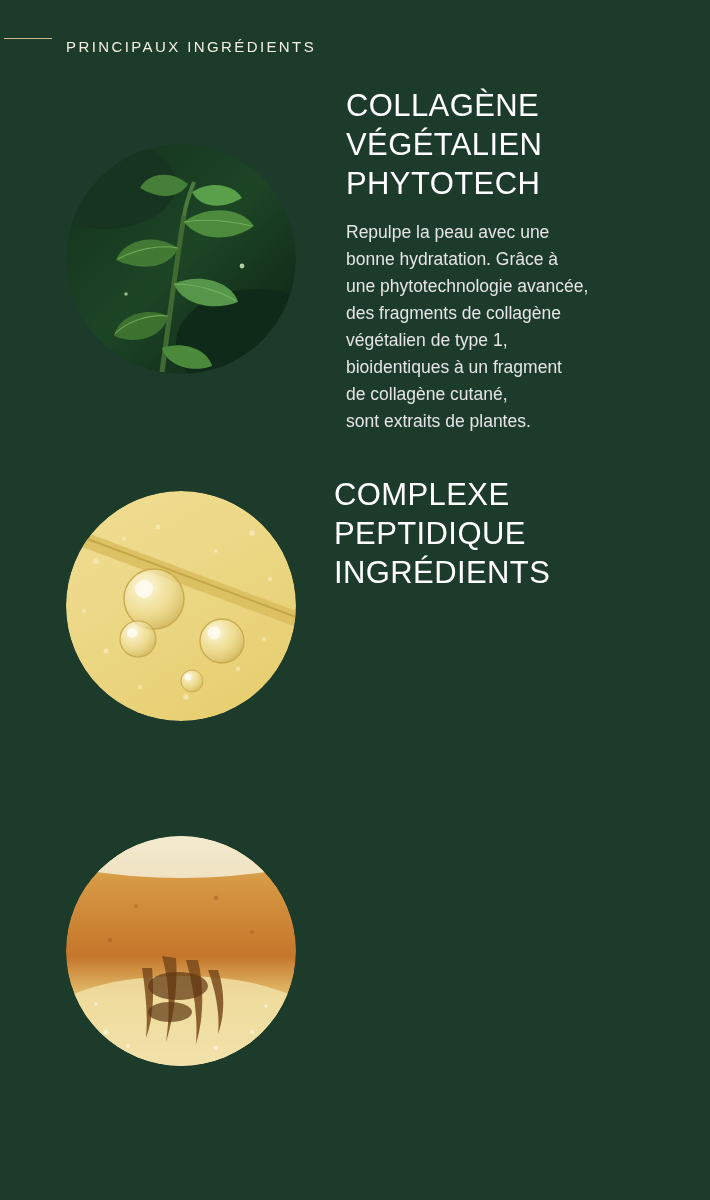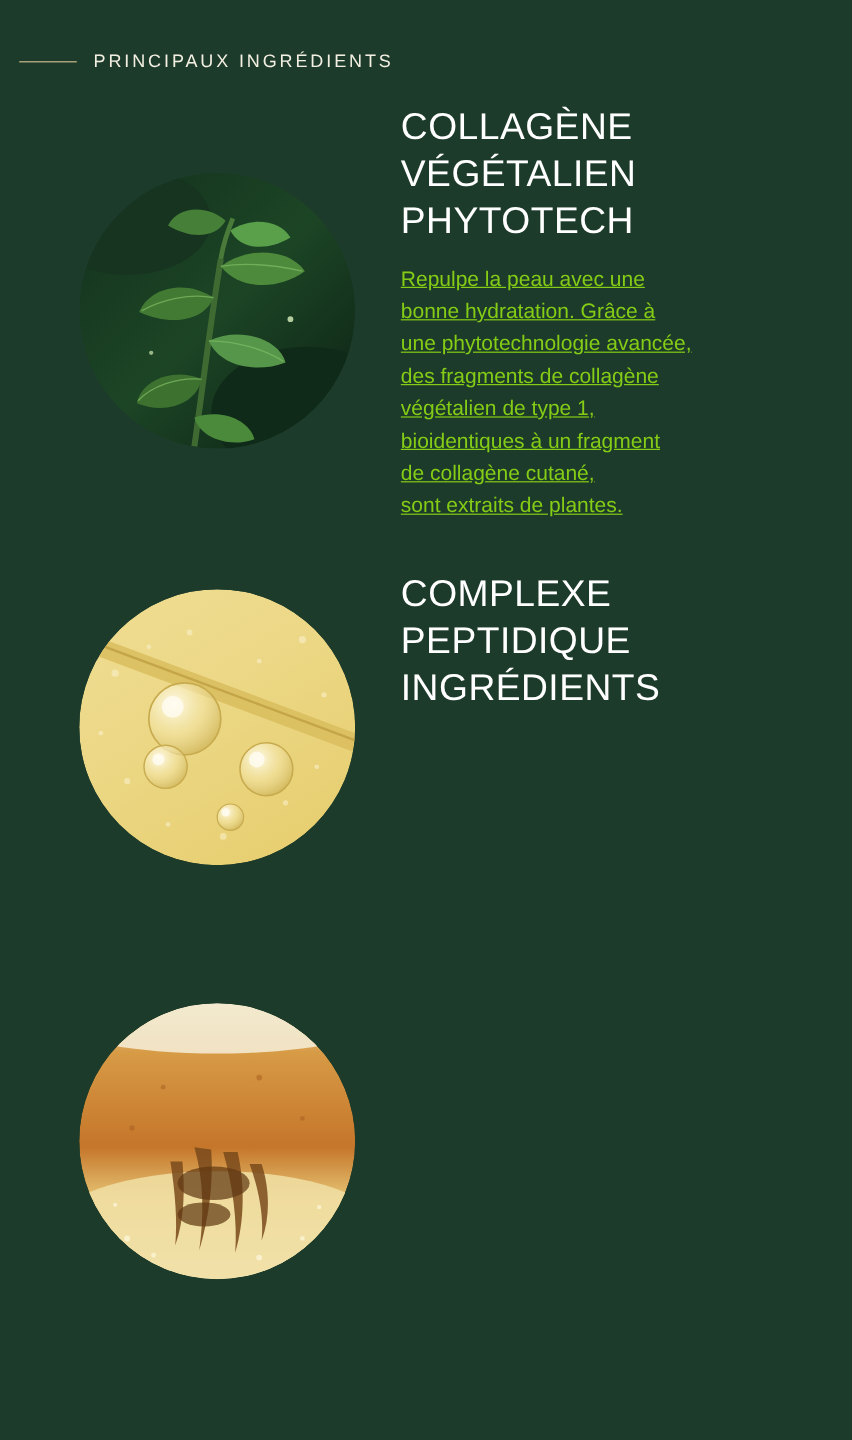--- a/index.html
+++ b/index.html
@@ -20,25 +20,25 @@
     position: relative;
     width: 710px;
     height: 1200px;
     box-sizing: border-box;
   }
 
   
   .header {
     position: absolute;
     top: 38px;
-    left: 16px;
+    left: 4px;
     width: 598px;
     height: 26px;
     display: flex;
-    align-items: center;
+    align-items: flex-start;
   }
   .header .rule {
     height: 1px;
     background: #c9b98a;
     flex: 0 0 auto;
   }
   .rule-left { width: 48px; }
   .rule-right { flex: 1 1 auto; margin-right: 42px; }
   .header-title {
     font-size: 15px;
@@ -71,42 +71,41 @@
   .block-2 .thumb { top: 16px; }
   .block-3 .thumb { top: 18px; }
 
   .thumb svg { display: block; width: 230px; height: 230px; }
 
   .text-col {
     position: absolute;
     left: 334px;
     width: 348px;
   }
-  .block-1 .text-col { top: 4px; }
+  .block-1 .text-col { top: 4px; margin-left: 12px; }
   .block-2 .text-col { top: 0px; }
   .block-3 .text-col { top: 0px; }
 
   .ing-title {
     font-size: 31px;
     line-height: 39px;
     font-weight: 300;
     letter-spacing: 0.4px;
     color: #ffffff;
     margin: 0 0 16px 0;
     white-space: pre-line;
   }
 
   .ing-desc {
     font-size: 17.5px;
     line-height: 27px;
     font-weight: 400;
-    color: #84cc16;
+    color: #e5e5e5;
     margin: 0;
     white-space: pre-line;
-    text-decoration: underline;
   }
 </style>
 </head>
 <body>
 
 <div class="page">
 
   <div class="header">
     <div class="rule rule-left"></div>
     <div class="header-title">PRINCIPAUX  INGRÉDIENTS</div>

